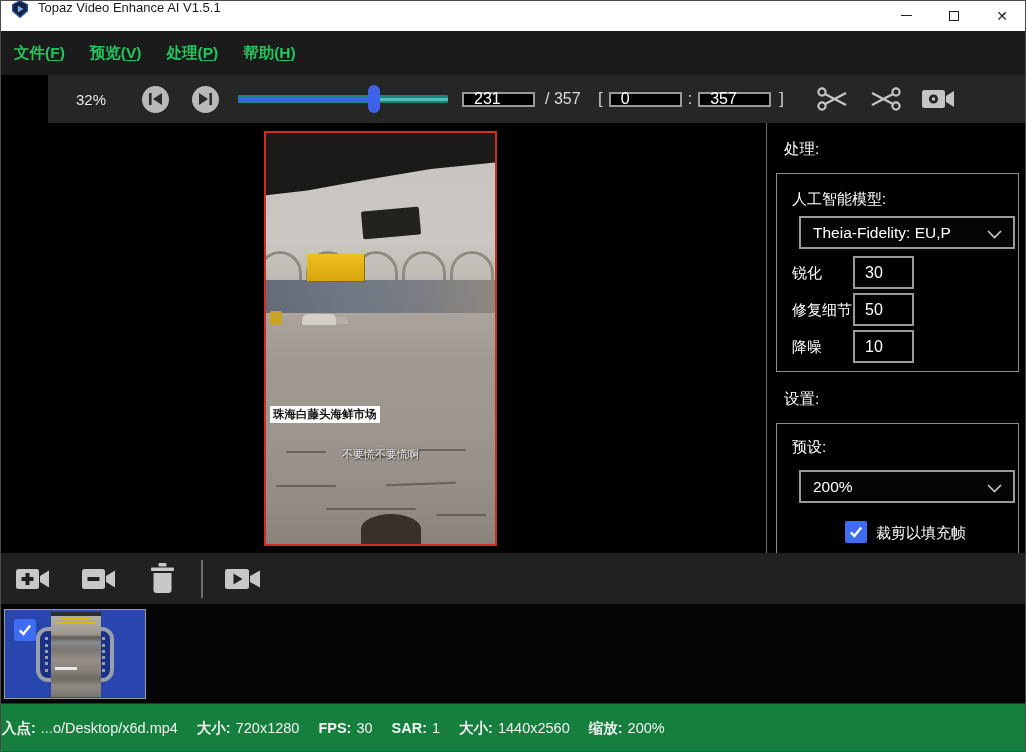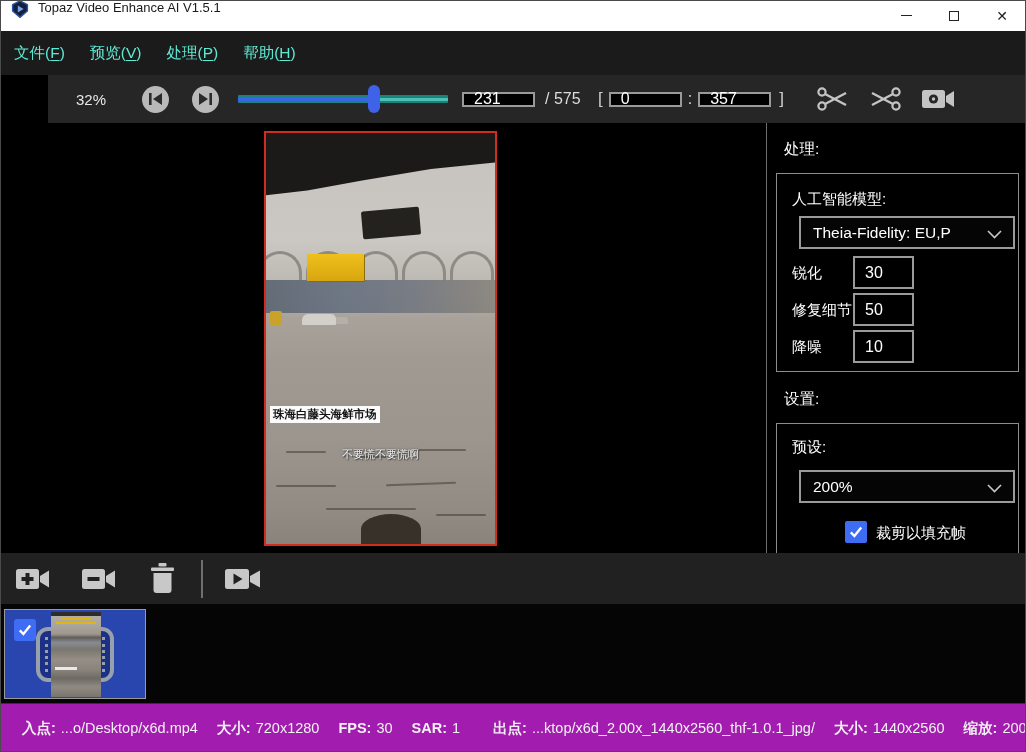--- a/index.html
+++ b/index.html
@@ -15,21 +15,21 @@
   .titlebar { position:absolute; top:0; left:0; width:1026px; height:31px; background:#ffffff; display:flex; align-items:flex-start; }
   .logo { width:18px; height:18px; margin-left:11px; flex:0 0 auto; }
   .title-text { margin-left:9px; font-size:13px; color:#1a1a1a; }
   .win-controls { margin-left:auto; display:flex; height:31px; }
   .win-btn { width:48px; height:31px; display:flex; align-items:center; justify-content:center; color:#222; font-size:14px; cursor:default; }
   .win-btn.min span { display:inline-block; width:11px; border-top:1.4px solid #222; }
   .win-btn.max span { display:inline-block; width:10px; height:10px; border:1.2px solid #222; }
 
   
   .menubar { position:absolute; top:31px; left:0; width:1026px; height:44px; background:#1b1b1b; display:flex; align-items:center; padding-left:14px; gap:25px; }
-  .menu-item { color:#5eead4; font-size:15.5px; }
+  .menu-item { color:#22c55e; font-size:15.5px;font-weight:bold; }
   .menu-item .key { text-decoration:underline; text-underline-offset:2px; }
 
   
   .toolbar { position:absolute; top:75px; left:0; width:1026px; height:48px; background:#262626; display:flex; align-items:center; color:#e8e8e8;margin-left:48px; }
   .zoom-label { margin-left:28px; width:38px; font-size:15px; }
   .circle-btn { width:27px; height:27px; border-radius:50%; background:#b9b9b9; display:flex; align-items:center; justify-content:center; flex:0 0 auto; }
   .circle-btn.first { margin-left:28px; }
   .circle-btn.second { margin-left:23px; }
   .timeline { position:relative; margin-left:19px; width:210px; height:28px; flex:0 0 auto; --pct:64.7%; }
   .timeline .track { position:absolute; top:10px; left:0; right:0; height:8px; background:#18857c; border-radius:1px; }
@@ -98,21 +98,21 @@
   .film-icon { position:absolute; left:31px; top:17px; width:78px; height:55px; border:4px solid #98a0ac; border-radius:12px; background:rgba(18,32,100,.55); }
   .film-icon .sprock-l, .film-icon .sprock-r { position:absolute; top:6px; height:35px; width:0; border-left:3px dotted #98a0ac; }
   .film-icon .sprock-l { left:5px; } .film-icon .sprock-r { right:5px; }
   .thumb-video { position:absolute; left:46px; top:2px; width:50px; height:85px;
     background: linear-gradient(180deg,#2e2d2b 0%,#2e2d2b 5%,#b2ada5 5%,#a9a49c 16%,#9d978f 26%,#625e58 30%,#878b91 36%,#7b766f 44%,#948e86 56%,#89837b 68%,#6e6a64 78%,#8f8a82 88%,#79746d 100%); }
   .ty1,.ty2 { position:absolute; left:50%; transform:translateX(-50%); height:2px; background:#e0b517; }
   .ty1 { top:6px; width:30px; } .ty2 { top:10px; width:40px; }
   .twhite { position:absolute; left:4px; top:55px; width:22px; height:3px; background:#e9e9e9; }
 
   
-  .statusbar { position:absolute; top:703px; left:0; width:1026px; height:49px; background:#a21caf; border-top:1px solid #323232; display:flex; align-items:center; padding-left:22px; color:#f2f2f2; font-size:14.5px; white-space:nowrap; }
+  .statusbar { position:absolute; top:703px; left:0; width:1026px; height:49px; background:#15803d; border-top:1px solid #323232; display:flex; align-items:center; padding-left:2px; color:#f2f2f2; font-size:14.5px; white-space:nowrap; }
   .sb-group { margin-right:19px; }
   .sb-group.g4 { margin-left:14px; }
   .sb-label { font-weight:bold; }
   .sb-value { font-weight:normal; margin-left:5px; }
 
   svg { display:block; }
 </style>
 </head>
 <body>
 
@@ -165,21 +165,21 @@
   <div class="timeline" style="--pct: 64.7%;">
     <div class="track"></div>
     <div class="stripe-done"></div>
     <div class="stripe-rest"></div>
     <div class="handle"></div>
   </div>
 
   <div class="num-input frame-input">
       <span>231</span>
     </div>
-  <span class="frame-total">/ 575</span>
+  <span class="frame-total">/ 357</span>
 
   <span class="bracket br-open">[</span>
   <div class="num-input in-start">
       <span>0</span>
     </div>
   <span class="colon">:</span>
   <div class="num-input in-end">
       <span>357</span>
     </div>
   <span class="bracket br-close">]</span>
@@ -333,16 +333,15 @@
       </svg>
     </div>
   </div>
 </div>
 
 <div class="statusbar">
   <span class="sb-group"><span class="sb-label">入点:</span><span class="sb-value">...o/Desktop/x6d.mp4</span></span>
   <span class="sb-group"><span class="sb-label">大小:</span><span class="sb-value">720x1280</span></span>
   <span class="sb-group"><span class="sb-label">FPS:</span><span class="sb-value">30</span></span>
   <span class="sb-group"><span class="sb-label">SAR:</span><span class="sb-value">1</span></span>
-  <span class="sb-group g4"><span class="sb-label">出点:</span><span class="sb-value">...ktop/x6d_2.00x_1440x2560_thf-1.0.1_jpg/</span></span>
   <span class="sb-group"><span class="sb-label">大小:</span><span class="sb-value">1440x2560</span></span>
   <span class="sb-group"><span class="sb-label">缩放:</span><span class="sb-value">200%</span></span>
 </div>
 
 </body></html>

